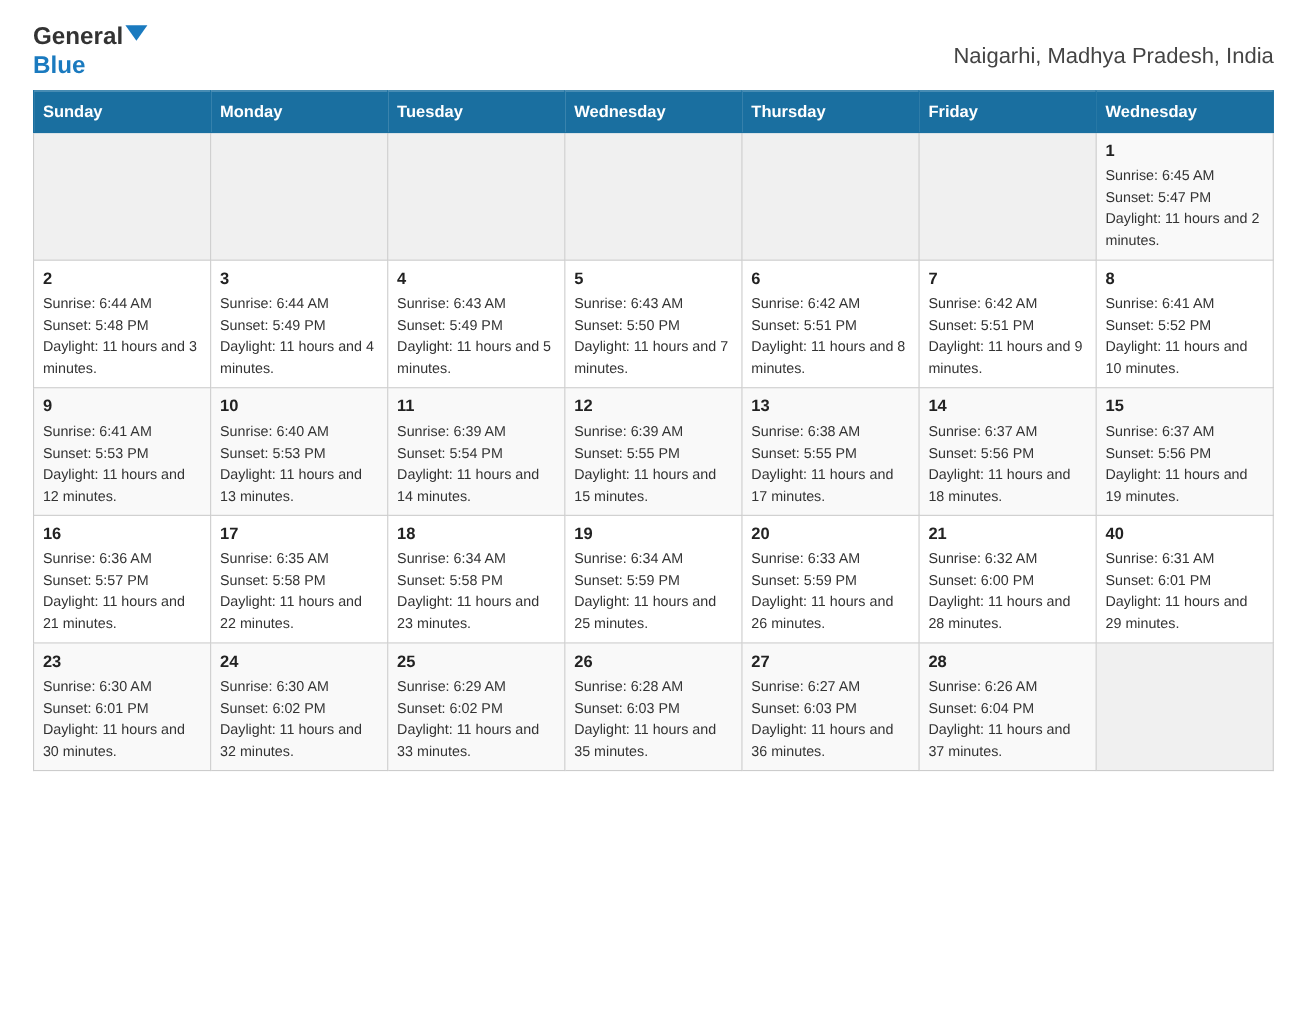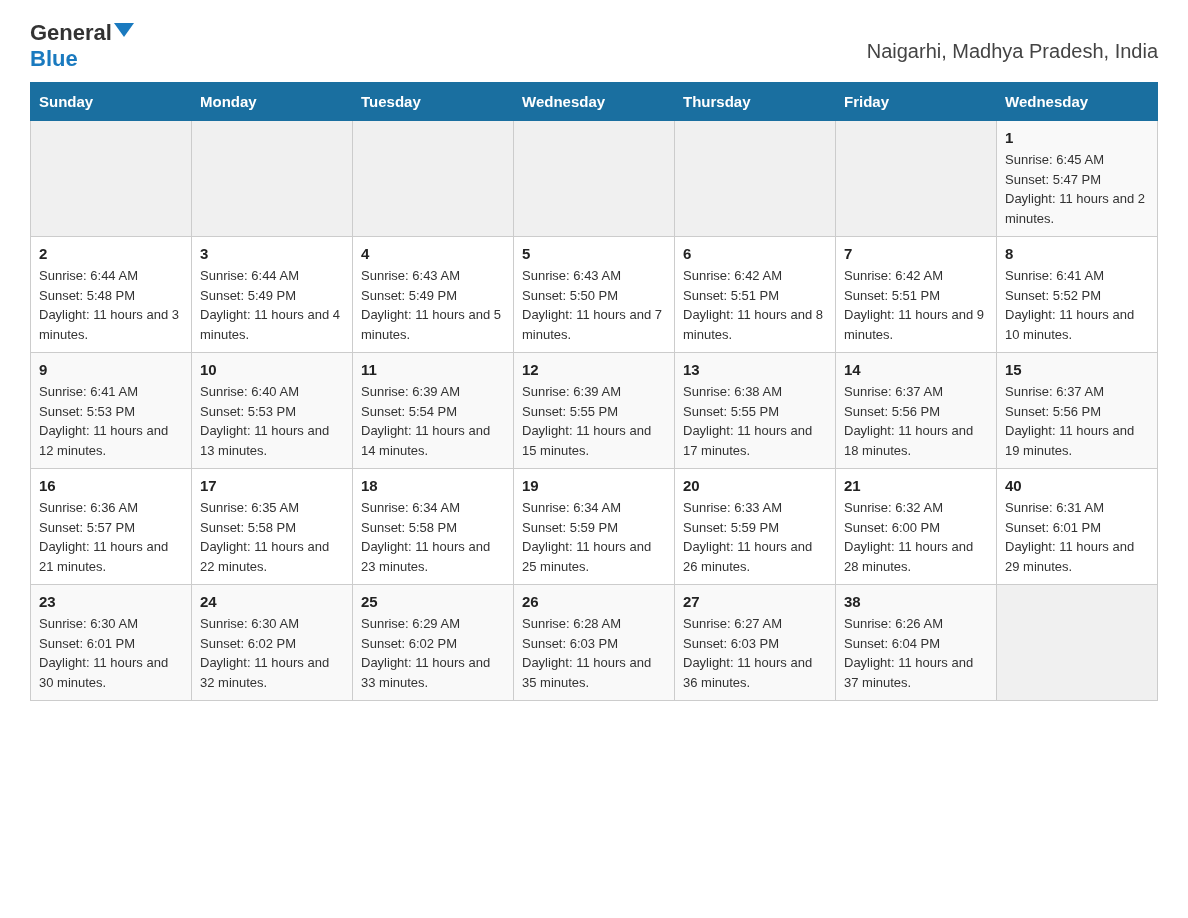--- a/index.html
+++ b/index.html
@@ -244,19 +244,19 @@
         </td>
         <td>
           <span class="day-number">26</span>
           <div class="day-info">Sunrise: 6:28 AM<br>Sunset: 6:03 PM<br>Daylight: 11 hours and 35 minutes.</div>
         </td>
         <td>
           <span class="day-number">27</span>
           <div class="day-info">Sunrise: 6:27 AM<br>Sunset: 6:03 PM<br>Daylight: 11 hours and 36 minutes.</div>
         </td>
         <td>
-          <span class="day-number">38</span>
+          <span class="day-number">28</span>
           <div class="day-info">Sunrise: 6:26 AM<br>Sunset: 6:04 PM<br>Daylight: 11 hours and 37 minutes.</div>
         </td>
         <td class="empty-cell"></td>
       </tr>
     </tbody>
 </table>
 
 </body></html>

